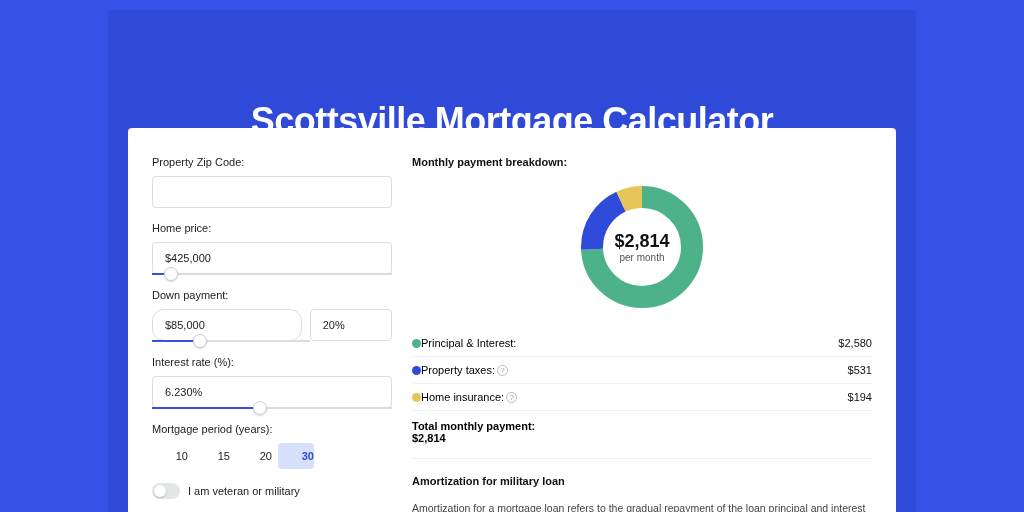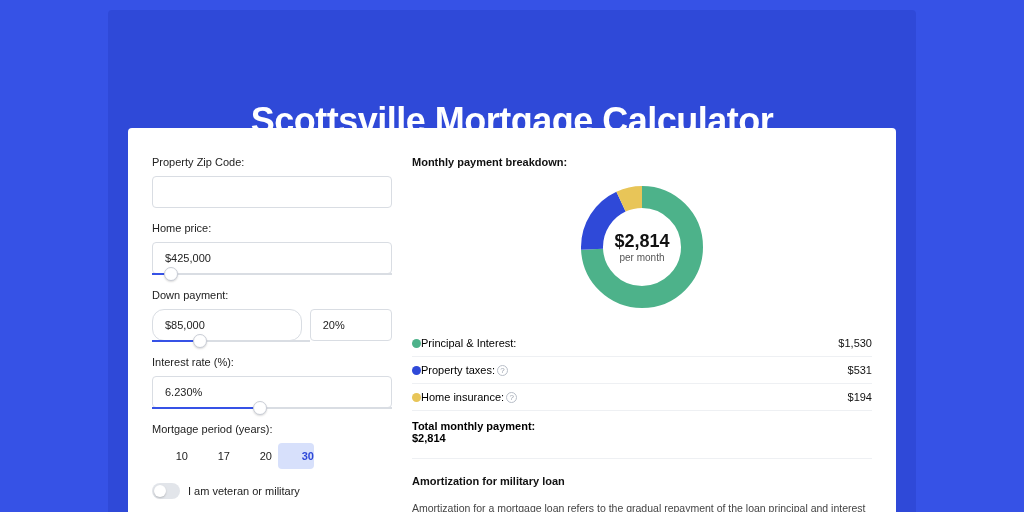--- a/index.html
+++ b/index.html
@@ -241,21 +241,21 @@
       <div class="slider-track">
         <div class="slider-fill" style="width:45%"></div>
         <div class="slider-thumb" style="left:45%"></div>
       </div>
     </div>
 
     <div class="field-group">
       <label class="form-label">Mortgage period (years):</label>
       <div class="period-row">
         <button class="period-btn">10</button>
-        <button class="period-btn">17</button>
+        <button class="period-btn">15</button>
         <button class="period-btn">20</button>
         <button class="period-btn active">30</button>
       </div>
     </div>
 
     <div class="toggle-row">
       <div class="toggle">
         <div class="toggle-knob"></div>
       </div>
       <span class="toggle-label">I am veteran or military</span>
@@ -279,21 +279,21 @@
           <div class="donut-sub">per month</div>
         </div>
       </div>
     </div>
 
     <div class="legend-row">
       <div class="legend-left">
         <span class="dot green"></span>
         <span>Principal &amp; Interest:</span>
       </div>
-      <span class="legend-value">$1,530</span>
+      <span class="legend-value">$2,580</span>
     </div>
 
     <div class="legend-row">
       <div class="legend-left">
         <span class="dot blue"></span>
         <span>Property taxes:</span>
         <span class="info-icon">?</span>
       </div>
       <span class="legend-value">$531</span>
     </div>

